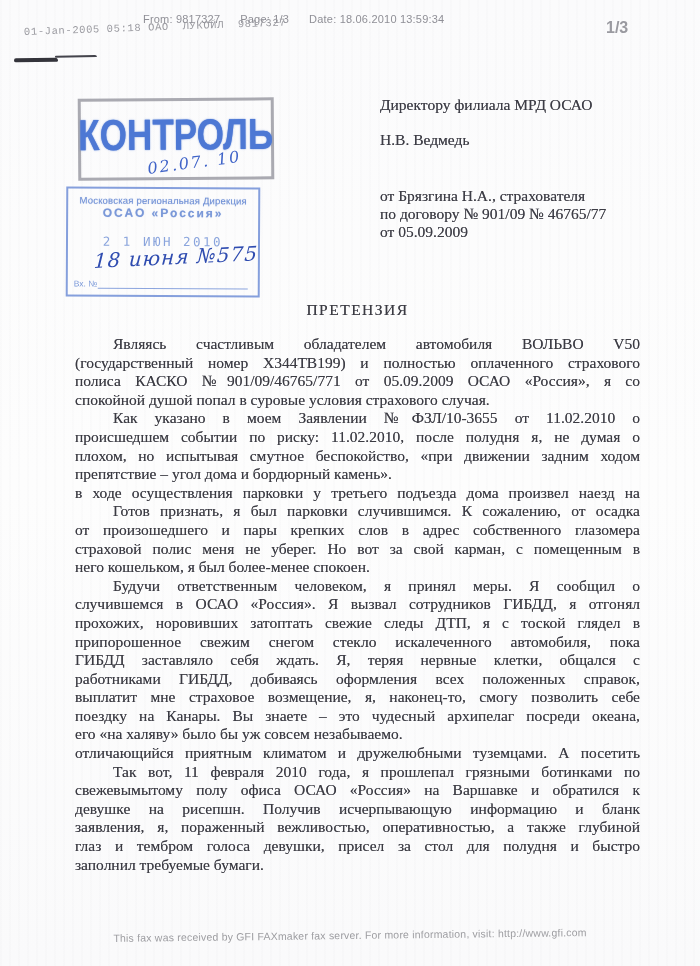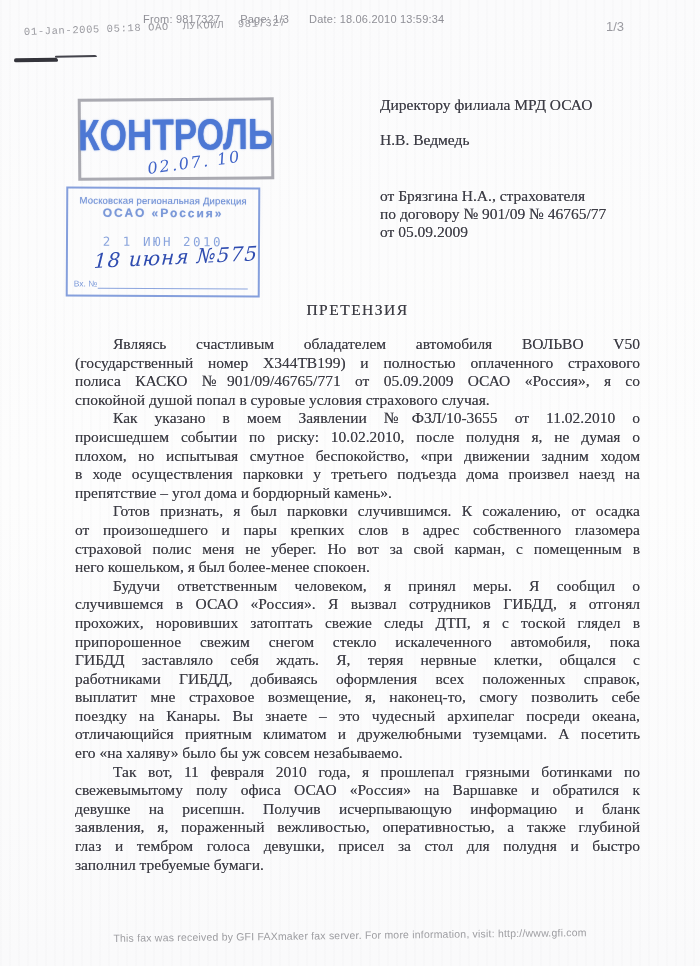--- a/index.html
+++ b/index.html
@@ -13,21 +13,21 @@
     color:#3b3b43;
   }
   
   .fax-line1{
     position:absolute;left:143px;top:13px;display:flex;gap:20px;
     font-family:"Liberation Sans", sans-serif;font-size:11px;color:#8f8f96;
     letter-spacing:.2px;
   }
   .page-indicator{
     position:absolute;left:606px;top:19px;
-    font-family:"Liberation Sans", sans-serif;font-size:13px;color:#9a9aa0;
+    font-family:"Liberation Sans", sans-serif;font-size:16px;color:#9a9aa0;font-weight:bold;
   }
   .machine-line{
     position:absolute;left:24px;top:26px;
     font-family:"Liberation Mono", monospace;font-size:10.5px;color:#9a9aa0;
     letter-spacing:.6px;transform:rotate(-2.1deg);transform-origin:left center;
     white-space:pre;
   }
   .dash-artifact{
     position:absolute;left:14px;top:58px;width:44px;height:4px;
     background:#34343b;border-radius:2px 3px 1px 2px;transform:rotate(-1deg);
@@ -145,42 +145,42 @@
     <div class="doc-title">ПРЕТЕНЗИЯ</div>
     <div id="doc-body">
         <div class="para">
           <div class="line first">Являясь счастливым обладателем автомобиля ВОЛЬВО V50</div>
           <div class="line">(государственный номер Х344ТВ199) и полностью оплаченного страхового</div>
           <div class="line">полиса КАСКО №901/09/46765/771 от 05.09.2009 ОСАО «Россия», я со</div>
           <div class="line last">спокойной душой попал в суровые условия страхового случая.</div>
         </div>
         <div class="para">
           <div class="line first">Как указано в моем Заявлении №ФЗЛ/10-3655 от 11.02.2010 о</div>
-          <div class="line">происшедшем событии по риску: 10.02.2010, после полудня я, не думая о</div>
+          <div class="line">происшедшем событии по риску: 11.02.2010, после полудня я, не думая о</div>
           <div class="line">плохом, но испытывая смутное беспокойство, «при движении задним ходом</div>
+          <div class="line last">препятствие – угол дома и бордюрный камень».</div>
           <div class="line">в ходе осуществления парковки у третьего подъезда дома произвел наезд на</div>
-          <div class="line last">препятствие – угол дома и бордюрный камень».</div>
         </div>
         <div class="para">
           <div class="line first">Готов признать, я был парковки случившимся. К сожалению, от осадка</div>
           <div class="line">от произошедшего и пары крепких слов в адрес собственного глазомера</div>
           <div class="line">страховой полис меня не уберег. Но вот за свой карман, с помещенным в</div>
           <div class="line last">него кошельком, я был более-менее спокоен.</div>
         </div>
         <div class="para">
           <div class="line first">Будучи ответственным человеком, я принял меры. Я сообщил о</div>
           <div class="line">случившемся в ОСАО «Россия». Я вызвал сотрудников ГИБДД, я отгонял</div>
           <div class="line">прохожих, норовивших затоптать свежие следы ДТП, я с тоской глядел в</div>
           <div class="line">припорошенное свежим снегом стекло искалеченного автомобиля, пока</div>
           <div class="line">ГИБДД заставляло себя ждать. Я, теряя нервные клетки, общался с</div>
           <div class="line">работниками ГИБДД, добиваясь оформления всех положенных справок,</div>
           <div class="line">выплатит мне страховое возмещение, я, наконец-то, смогу позволить себе</div>
           <div class="line">поездку на Канары. Вы знаете – это чудесный архипелаг посреди океана,</div>
+          <div class="line last">его «на халяву» было бы уж совсем незабываемо.</div>
           <div class="line">отличающийся приятным климатом и дружелюбными туземцами. А посетить</div>
-          <div class="line last">его «на халяву» было бы уж совсем незабываемо.</div>
         </div>
         <div class="para">
           <div class="line first">Так вот, 11 февраля 2010 года, я прошлепал грязными ботинками по</div>
           <div class="line">свежевымытому полу офиса ОСАО «Россия» на Варшавке и обратился к</div>
           <div class="line">девушке на рисепшн. Получив исчерпывающую информацию и бланк</div>
           <div class="line">заявления, я, пораженный вежливостью, оперативностью, а также глубиной</div>
           <div class="line">глаз и тембром голоса девушки, присел за стол для полудня и быстро</div>
           <div class="line last">заполнил требуемые бумаги.</div>
         </div>
       </div>

